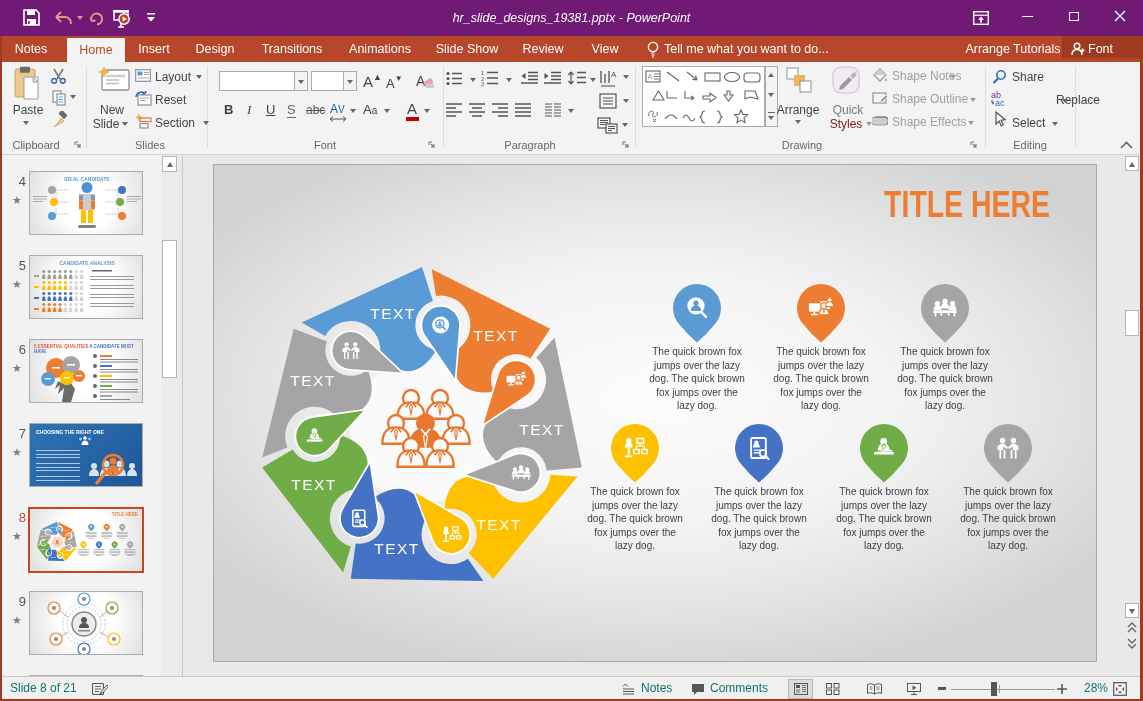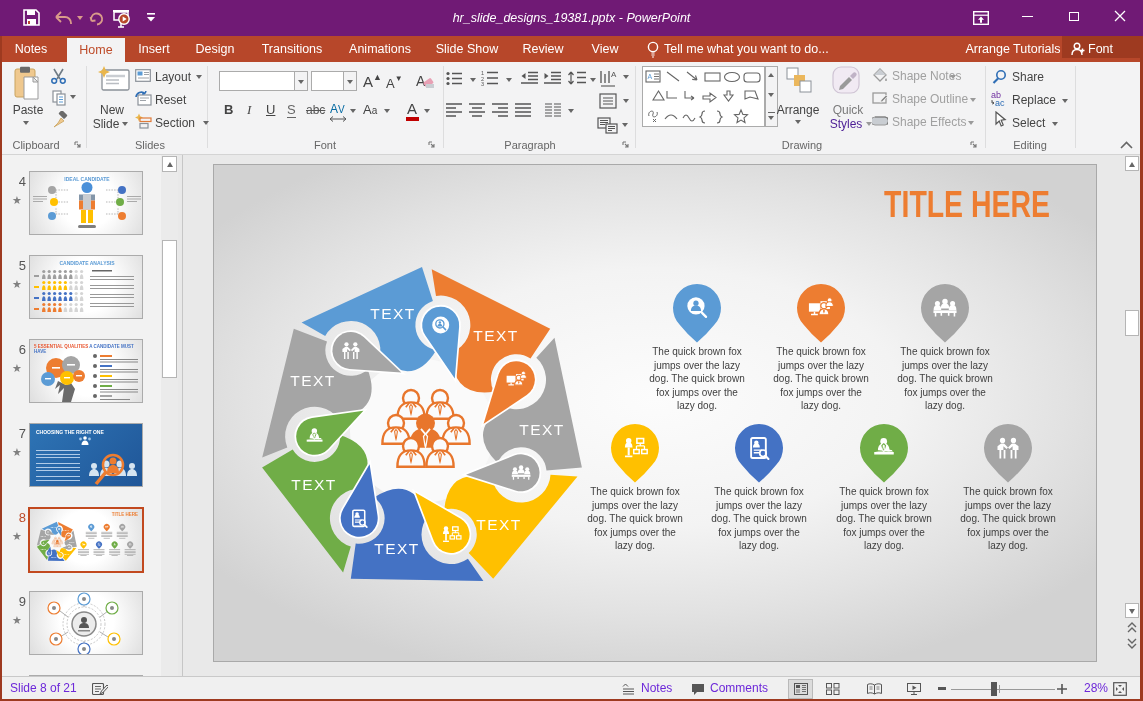--- a/index.html
+++ b/index.html
@@ -29,21 +29,21 @@
 #thumbscroll { left:161px; top:155px; width:17px; height:521px; background:#EBEBEB; }
 #divider { left:182px; top:155px; width:1px; height:521px; background:#C6C6C6; }
 #editor { left:183px; top:155px; width:937px; height:521px; background:#E9E9E9; }
 #slide { left:214px; top:165px; width:882px; height:496px; background:radial-gradient(ellipse 62% 58% at 50% 47%, #FCFCFC 0%, #F3F3F3 45%, #E2E2E2 75%, #D2D2D2 100%); outline:1px solid #A9A9A9; }
 #vscroll { left:1120px; top:155px; width:20px; height:521px; background:#E9E9E9; }
 .sbox { position:absolute; background:#fff; border:1px solid #B5B5B5; }
 .thumb { position:absolute; left:27px; width:114px; height:64px; background:#fff; border:1px solid #ABABAB; overflow:hidden; }
 .tnum { position:absolute; left:8px; width:16px; text-align:right; font-size:13px; color:#555; }
 .tstar { position:absolute; left:10px; font-size:11px; color:#808080; }
 
-#statusbar { left:0; top:676px; width:1143px; height:23px; background:#F0F0F0; border-top:1px solid #C9C9C9; font-size:12px; color:#6d28d9; }
+#statusbar { left:0; top:676px; width:1143px; height:23px; background:#F0F0F0; border-top:1px solid #C9C9C9; font-size:12px; color:#0f766e; }
 .sb { position:absolute; top:4px; }
 .ptext { position:absolute; width:108px; text-align:center; font-size:10px; line-height:13.6px; color:#3F3F3F; }
 </style>
 </head>
 <body>
 <div id="titlebar" class="abs">
 
   <svg class="abs" style="left:23px;top:9px" width="17" height="17" viewBox="0 0 17 17">
       <path d="M1 1h12l3 3v12H1z" fill="none" stroke="#fff" stroke-width="1.6"></path>
       <rect x="4" y="10" width="9" height="6" fill="#fff"></rect>
@@ -333,21 +333,21 @@
     </svg>
   <div class="rbtxt" style="left:775px;top:41px;width:46px;text-align:center">Arrange</div>
   <div class="dd" style="left:795px;top:58px"></div>
 
   <svg class="abs" style="left:831px;top:3px" width="30" height="30" viewBox="0 0 30 30">
       <rect x="2" y="2" width="26" height="26" rx="8" fill="#F1EAF3" stroke="#CFC4D4" stroke-width="1.2"></rect>
       <path d="M9 21 l9 -9 3 3 -9 9 -4 1z" fill="#9a9a9a"></path>
       <path d="M19 11 l2.5 -2.5 q2 -2 3.5 -0.5 q1.5 1.5 -0.5 3.5 L22 14z" fill="#C0B3C6"></path>
     </svg>
   <div class="rbgray" style="left:828px;top:41px;width:40px;text-align:center;color:#7a7a7a">Quick</div>
-  <div class="rbgray" style="left:826px;top:55px;width:40px;text-align:center;color:#4c1d95">Styles</div>
+  <div class="rbgray" style="left:826px;top:55px;width:40px;text-align:center;color:#7f1d1d">Styles</div>
   <div class="dd" style="left:866px;top:60px;border-top-color:#9a9a9a"></div>
 
   <svg class="abs" style="left:872px;top:6px" width="16" height="14" viewBox="0 0 16 14">
       <path d="M8 1 l6 6 -6 6 -6 -6z" fill="none" stroke="#9a9a9a" stroke-width="1.3"></path>
       <path d="M2 7 l6 -6 6 6z" fill="#C9CDD2"></path>
       <path d="M14 10 q2 3 0 3 q-2 0 0 -3" fill="#9a9a9a"></path>
     </svg>
   <div class="rbgray" style="left:892px;top:7px">Shape Notes</div>
   <div class="dd" style="left:950px;top:13px;border-top-color:#9a9a9a"></div>
   <svg class="abs" style="left:872px;top:29px" width="16" height="14" viewBox="0 0 16 14">
@@ -366,21 +366,21 @@
   <svg class="abs" style="left:992px;top:7px" width="15" height="15" viewBox="0 0 15 15">
       <circle cx="9" cy="6" r="4.2" fill="none" stroke="#2F6EB5" stroke-width="1.6"></circle>
       <path d="M6 9.5 L1.5 14" stroke="#2F6EB5" stroke-width="2.2"></path>
     </svg>
   <div class="rbtxt" style="left:1012px;top:8px">Share</div>
   <svg class="abs" style="left:990px;top:28px" width="18" height="17" viewBox="0 0 18 17">
       <text x="1" y="8" font-size="9" fill="#7030A0" font-family="Liberation Sans">ab</text>
       <text x="5" y="16" font-size="9" fill="#2F6EB5" font-family="Liberation Sans">ac</text>
       <path d="M2 10 v3 h2 M4 13 l-1.5 -1.2 M4 13 l-1.5 1.2" fill="none" stroke="#555" stroke-width="1"></path>
     </svg>
-  <div class="rbtxt" style="left:1012px;top:31px">Replace</div>
+  <div class="rbtxt" style="left:1056px;top:31px">Replace</div>
   <div class="dd" style="left:1062px;top:37px"></div>
   <svg class="abs" style="left:994px;top:49px" width="13" height="17" viewBox="0 0 13 17">
       <path d="M2 1 v12 l3.2 -3 2 5 2 -1 -2 -4.8 4 -0.5z" fill="#fff" stroke="#555" stroke-width="1.2"></path>
     </svg>
   <div class="rbtxt" style="left:1012px;top:54px">Select</div>
   <div class="dd" style="left:1052px;top:60px"></div>
 </div>
 <div id="thumbpanel" class="abs">
   <div class="tnum" style="top:19px">4</div>
     <div class="tstar" style="top:39px">★</div>

